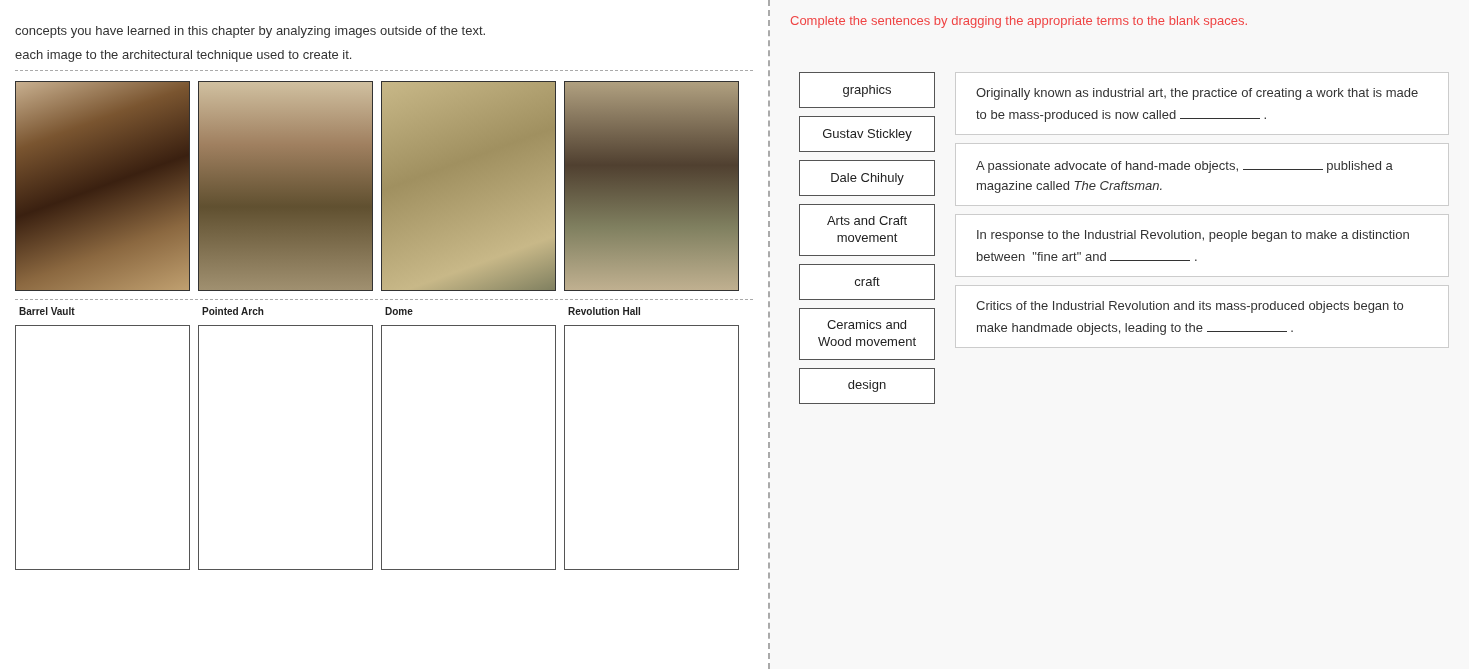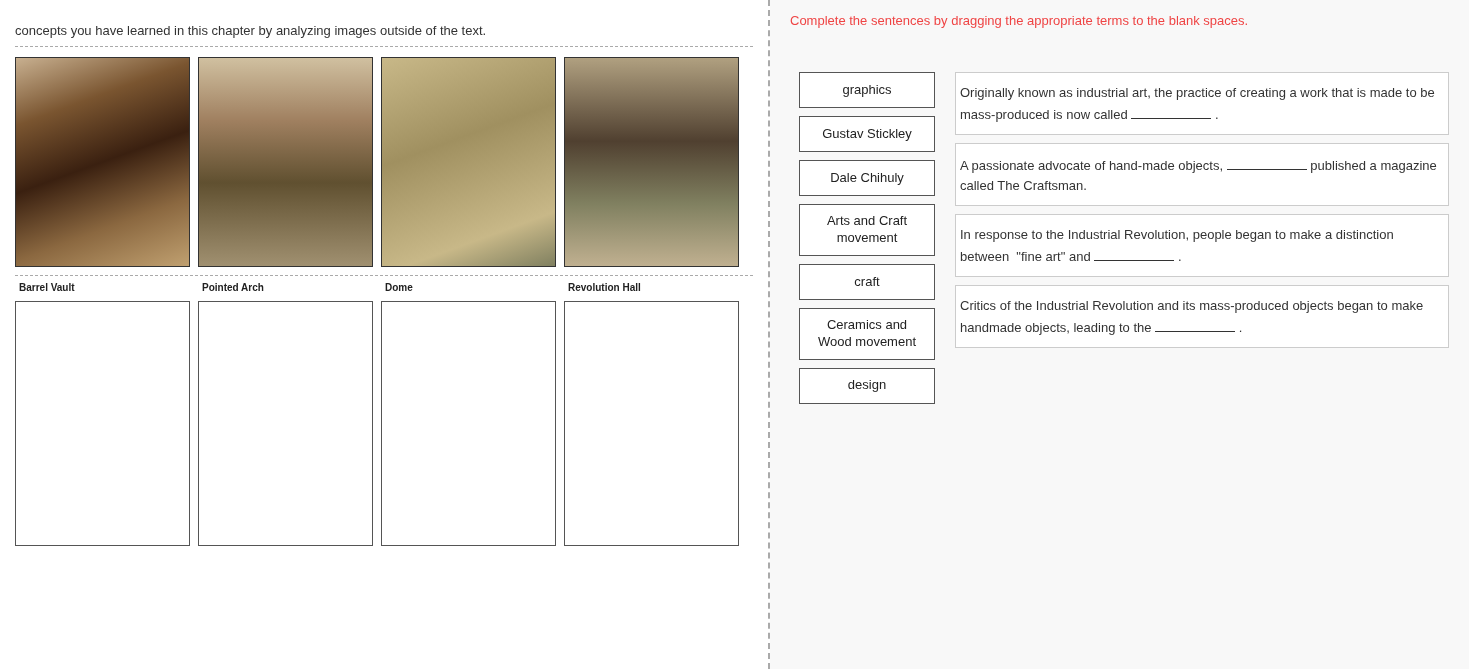--- a/index.html
+++ b/index.html
@@ -142,34 +142,35 @@
       flex: 1;
       display: flex;
       flex-direction: column;
       gap: 8px;
       padding-top: 30px;
     }
 
     .sentence-card {
       border: 1px solid #ccc;
       background: #fff;
-      padding: 10px 4px;
+      padding: 10px 20px;
       font-size: 13px;
       color: #333;
       line-height: 1.5;
     }
 
     .blank {
       display: inline-block;
       border-bottom: 1.5px solid #333;
       min-width: 80px;
       height: 16px;
     }
 
     .italic {
+      font-style: italic;
     }
 
     .right-inner {
       display: flex;
       flex-direction: column;
       width: 100%;
     }
 
     .right-top-instruction {
       font-size: 13px;
@@ -181,20 +182,21 @@
     .right-body {
       display: flex;
       gap: 20px;
     }
   </style>
 </head>
 <body>
 
 <div class="left-panel">
   <p class="instruction-text">concepts you have learned in this chapter by analyzing images outside of the text.</p>
+  <p class="instruction-text">each image to the architectural technique used to create it.</p>
 
   <div class="divider-line"></div>
 
   <div class="image-row">
     <div class="image-card">
       <div class="img-placeholder img-gothic" style="width:100%;height:100%;background:linear-gradient(160deg,#c8b090 0%,#7a5530 25%,#3a2010 50%,#8b6840 75%,#c0a070 100%);"></div>
     </div>
     <div class="image-card">
       <div class="img-placeholder img-dome" style="width:100%;height:100%;background:linear-gradient(180deg,#d0c0a0 0%,#a08060 30%,#605030 60%,#a09070 100%);"></div>
     </div>

